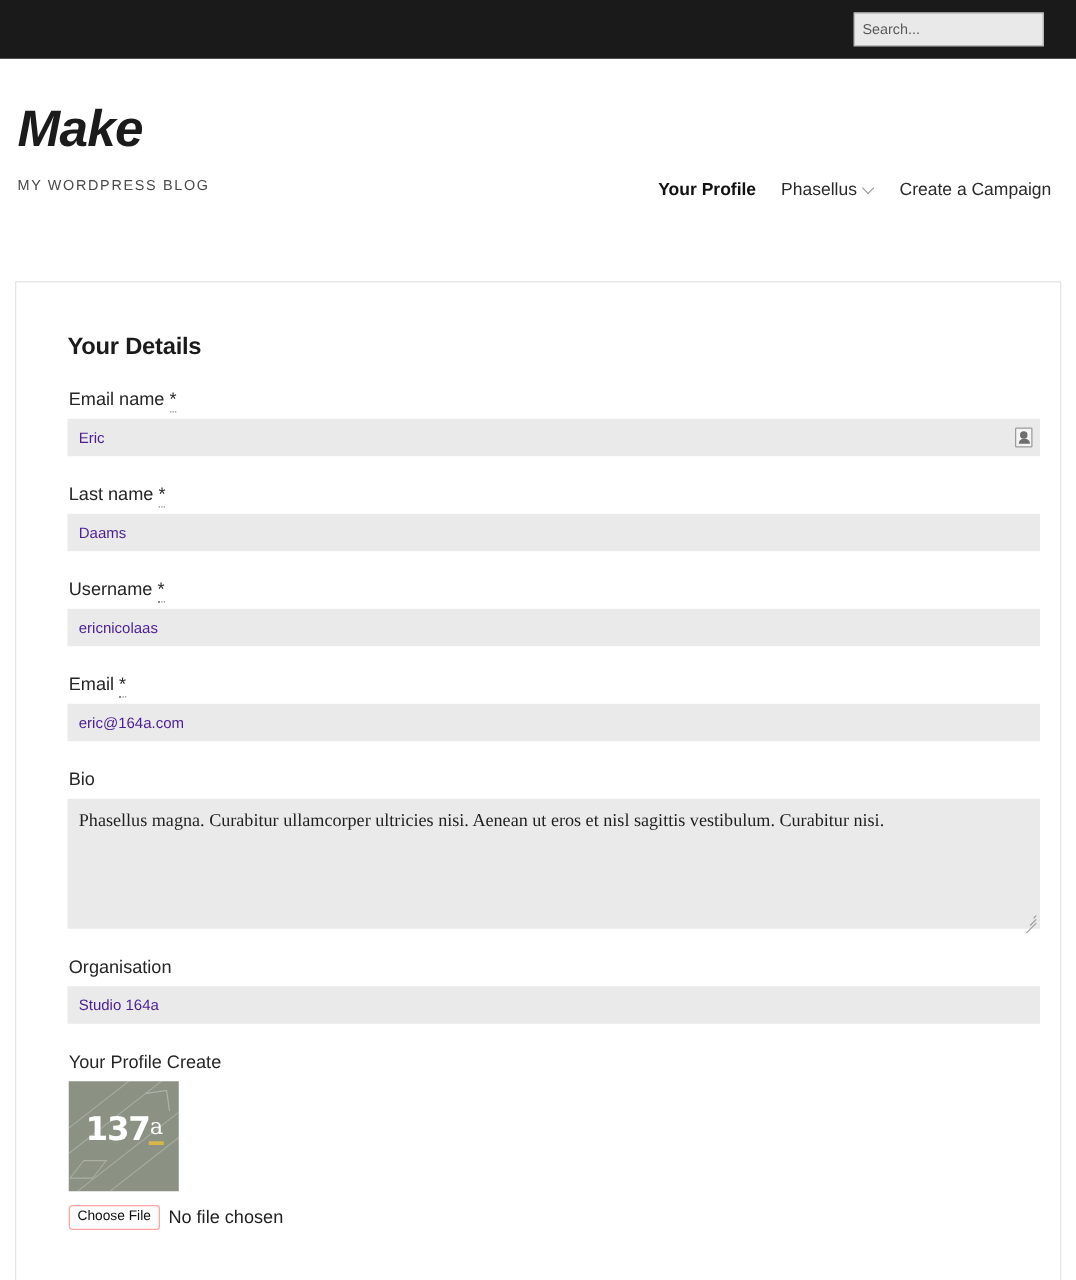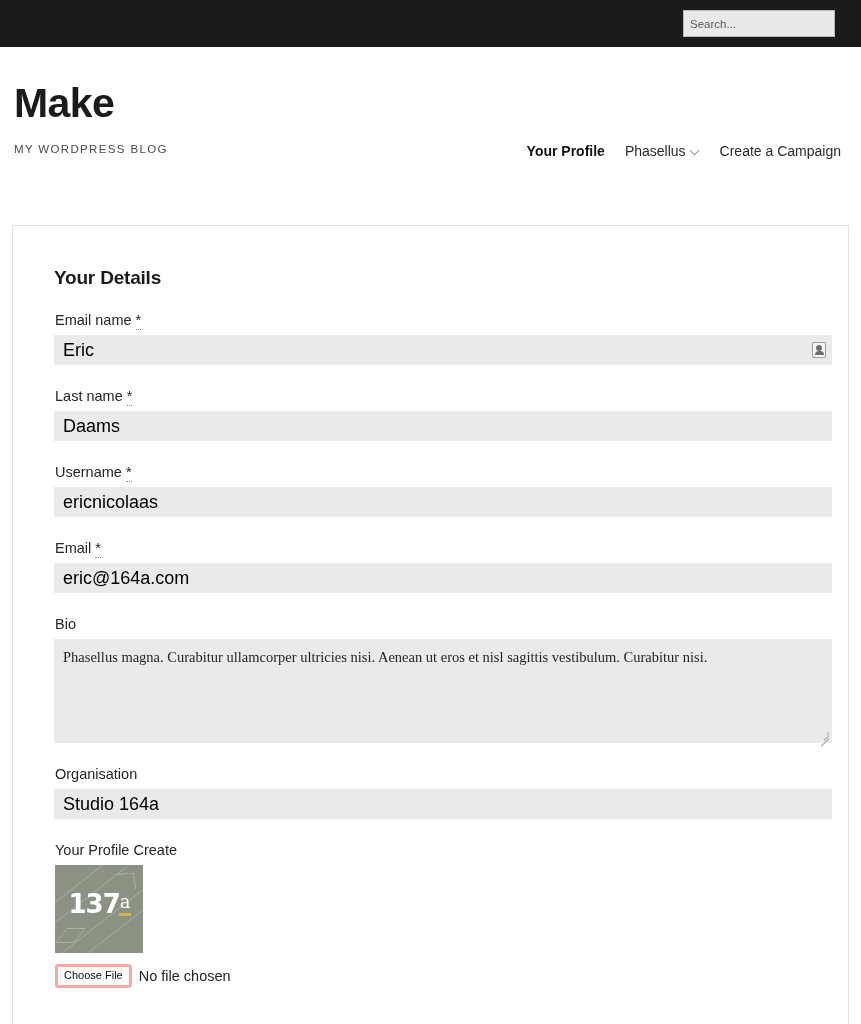--- a/index.html
+++ b/index.html
@@ -49,20 +49,21 @@
     padding: 36px 14px 0 14px;
     height: 175px;
   }
   .site-title {
     font-size: 41px;
     font-weight: bold;
     letter-spacing: -0.6px;
     line-height: 1;
     margin: 0;
     color: #1b1b1b;
+    font-style: italic;
   }
   .site-desc {
     margin: 19px 0 0 0;
     font-size: 11.5px;
     letter-spacing: 1.35px;
     color: #4a4a4a;
     text-transform: uppercase;
   }
 
   .main-nav {
@@ -135,22 +136,22 @@
     padding-bottom: 1px;
   }
   .txt {
     display: block;
     width: 778px;
     height: 30px;
     background: #eaeaea;
     border: none;
     outline: none;
     font-family: "Liberation Sans", sans-serif;
-    font-size: 18px;
-    color: #000000;
+    font-size: 12px;
+    color: #4c1d95;
     padding: 0 9px;
     line-height: 30px;
   }
   .txt-wrap { position: relative; width: 778px; }
   .autofill-icon {
     position: absolute;
     right: 6px;
     top: 7px;
     width: 14px;
     height: 16px;
@@ -281,21 +282,21 @@
     display: flex;
     align-items: center;
     gap: 7px;
     margin: 11px 0 0 1px;
   }
   .choose-btn {
     font-family: "Liberation Sans", sans-serif;
     font-size: 11px;
     color: #111;
     background: #fcfcfc;
-    border: 3px solid #fca5a5;
+    border: 1px solid #fca5a5;
     border-radius: 3px;
     padding: 2px 6px 3px 6px;
     cursor: pointer;
     line-height: 1.2;
   }
   .file-status {
     font-size: 14.5px;
     color: #222;
   }
 </style>

